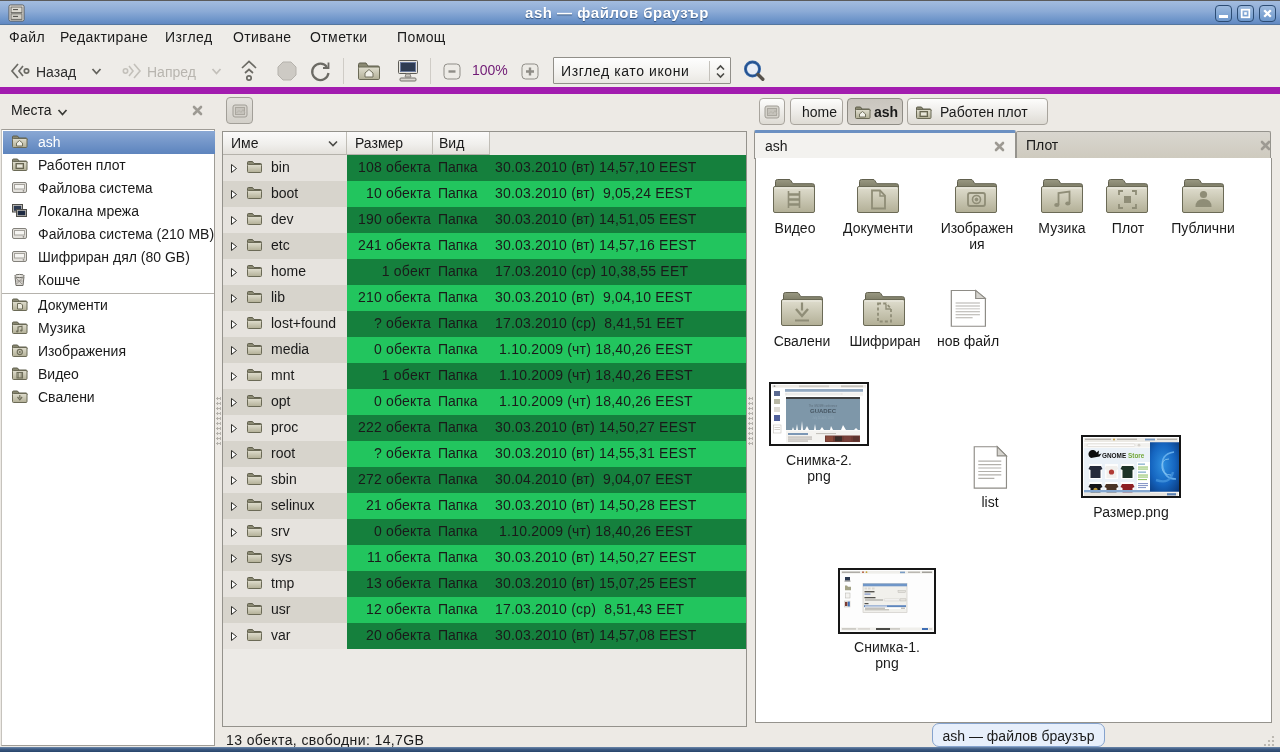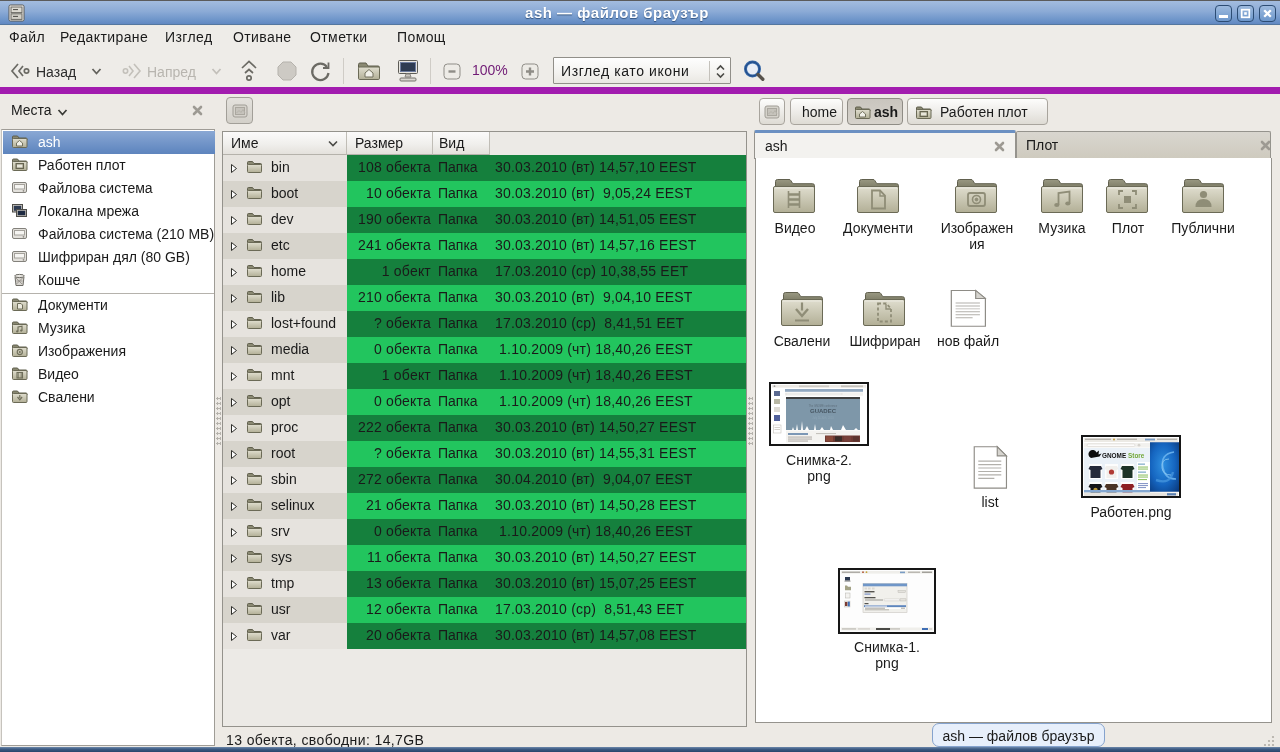--- a/index.html
+++ b/index.html
@@ -771,21 +771,21 @@
         <stop offset="1" stop-color="#0a3a7e"></stop>
       </radialGradient>
 <rect x="69" y="7.5" width="29" height="49" fill="url(#sw)"></rect>
 <path d="M93 17 q-14 2 -11 16 q2 11 13 11" fill="none" stroke="#6cb4ee" stroke-width="1.6" opacity=".9"></path>
 <path d="M75 45 q14 5 17 -8" fill="none" stroke="#4a9ae0" stroke-width="2.4" opacity=".7"></path>
 <path d="M88 24 q-8 0 -7 9 q1 7 9 7" fill="none" stroke="#8ecbf4" stroke-width="1" opacity=".8"></path>
 <rect x="3" y="55" width="66" height="2.6" fill="#84a7d0"></rect>
 <rect x="3" y="57.6" width="94" height="3.4" fill="#e6e3de"></rect>
 <rect x="86" y="58.2" width="9" height="2.2" fill="#5c80b0"></rect>
 </svg>
-<div class="ilbl" style="left:375px;top:346px">Работен.png</div>
+<div class="ilbl" style="left:375px;top:346px">Размер.png</div>
 <svg class="ab" style="left:82px;top:410px" width="98" height="66" viewBox="0 0 98 66">
 <rect x="0" y="0" width="98" height="66" fill="#161616"></rect>
 <rect x="2" y="2" width="94" height="62" fill="#fdfdfd"></rect>
 <rect x="3" y="3" width="92" height="2.6" fill="#efeeea"></rect>
 <rect x="4" y="3.6" width="18" height="1.3" fill="#a8a5a0"></rect>
 <circle cx="25" cy="4.2" r=".9" fill="#b0502e"></circle>
 <circle cx="28.5" cy="4.2" r=".9" fill="#c4a43c"></circle>
 <rect x="62" y="3.6" width="5" height="1.6" fill="#7a9cc4"></rect>
 <rect x="70" y="3.6" width="12" height="1.3" fill="#b5b2ac"></rect>
 <rect x="84" y="3.6" width="10" height="1.3" fill="#9a9792"></rect>

